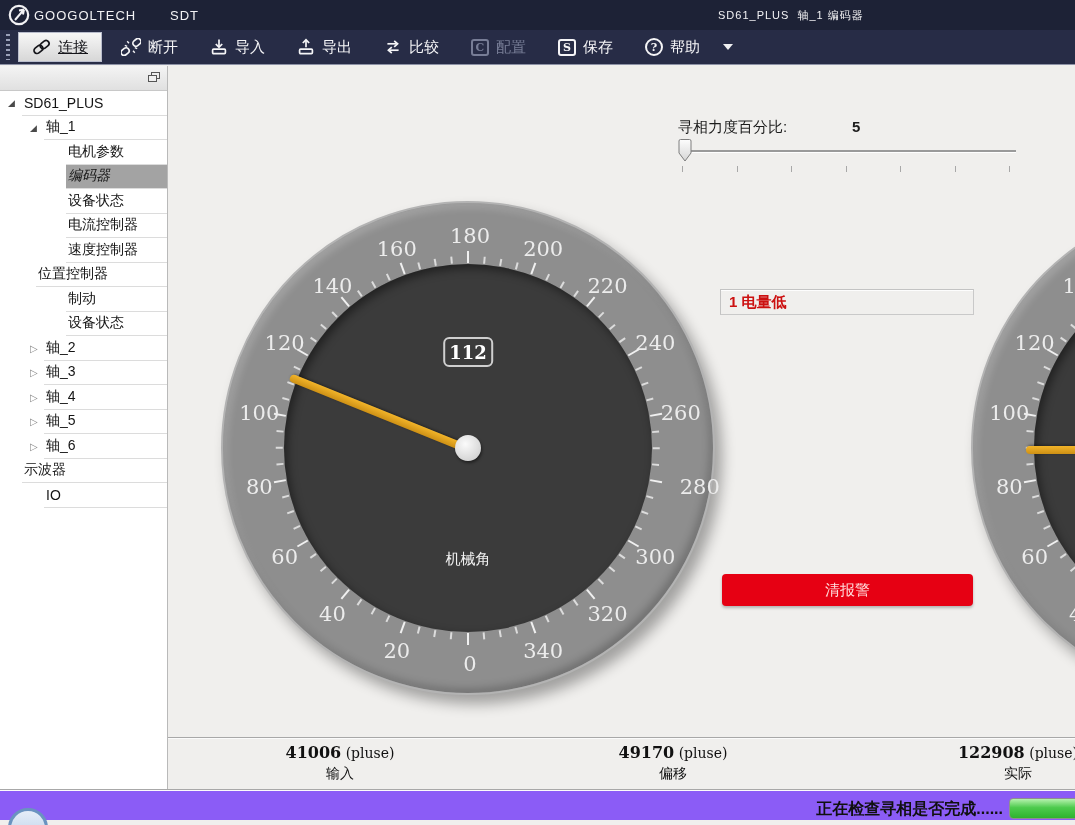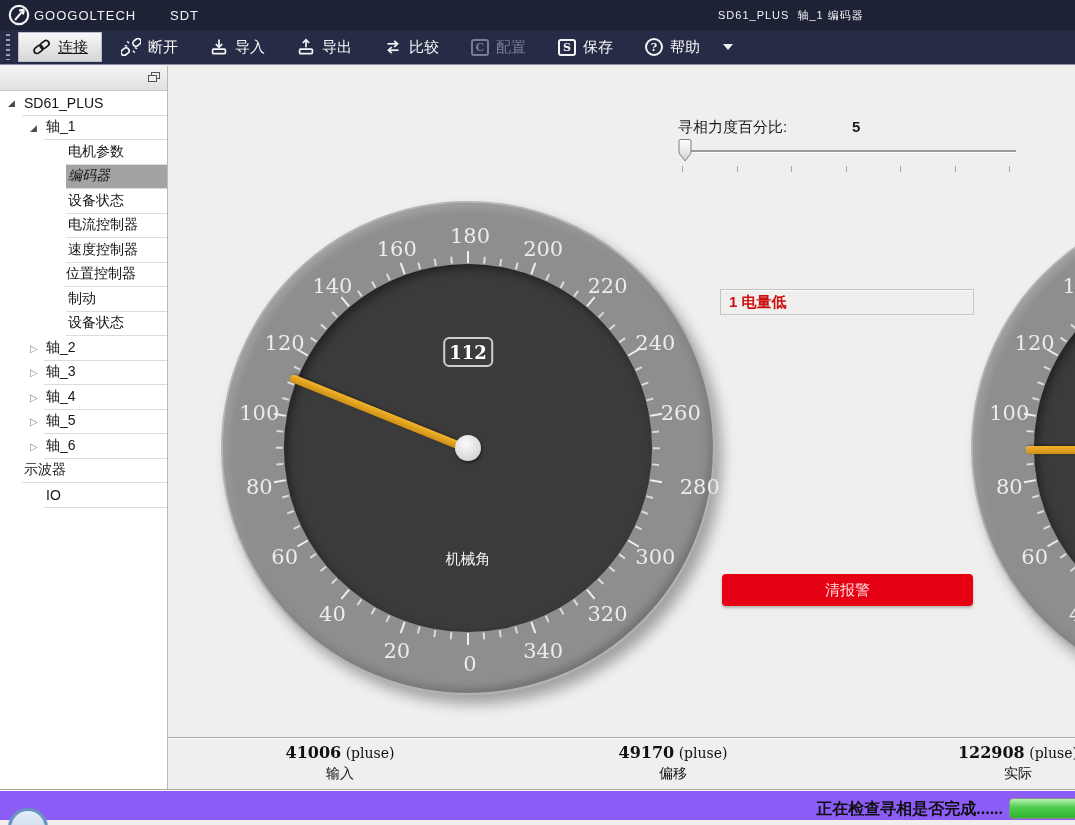--- a/index.html
+++ b/index.html
@@ -191,21 +191,21 @@
             <span class="tree-label">设备状态</span>
           </div>
           <div class="tree-row" style="padding-left: 52px;">
             <span class="expander"></span>
             <span class="tree-label">电流控制器</span>
           </div>
           <div class="tree-row" style="padding-left: 52px;">
             <span class="expander"></span>
             <span class="tree-label">速度控制器</span>
           </div>
-          <div class="tree-row" style="padding-left: 50px;">
+          <div class="tree-row" style="padding-left: 22px;">
             <span class="expander"></span>
             <span class="tree-label">位置控制器</span>
           </div>
           <div class="tree-row" style="padding-left: 52px;">
             <span class="expander"></span>
             <span class="tree-label">制动</span>
           </div>
           <div class="tree-row" style="padding-left: 52px;">
             <span class="expander"></span>
             <span class="tree-label">设备状态</span>

